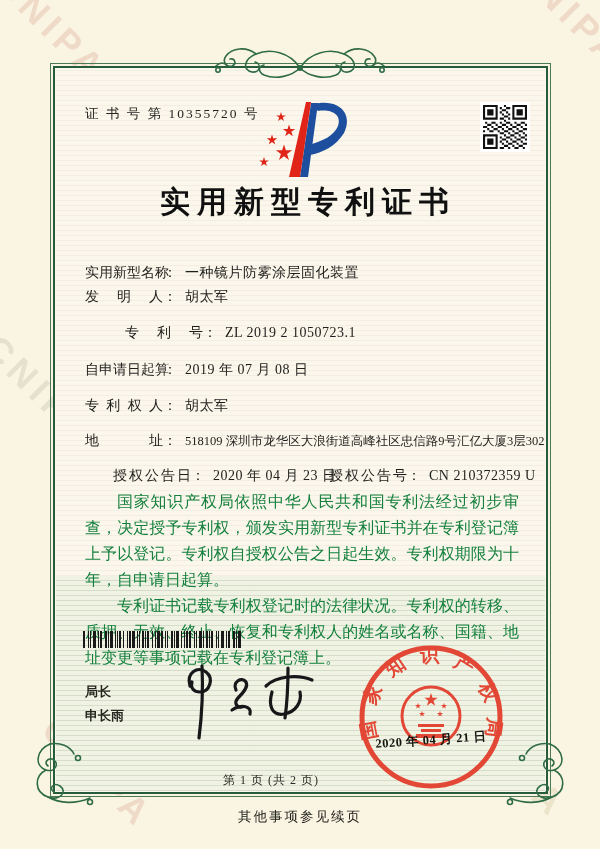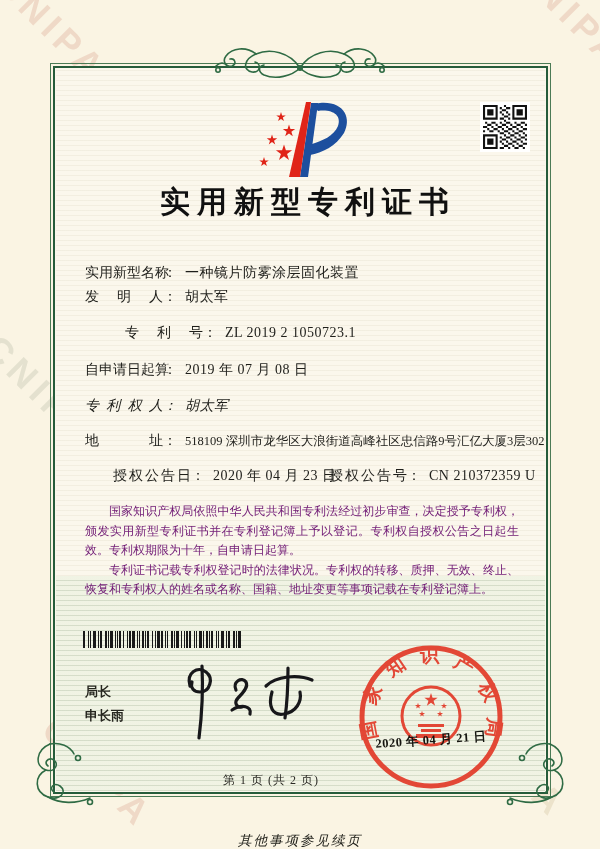--- a/index.html
+++ b/index.html
@@ -34,38 +34,38 @@
 
   .title{left:0;top:182px;width:600px;text-align:center;font-size:30px;font-weight:bold;
          letter-spacing:7px;color:#101010;padding-left:8px;}
   .row{position:absolute;left:85px;width:440px;font-size:14px;color:#1e1e1a;white-space:nowrap;}
   .lab{display:inline-block;width:78px;text-align:justify;text-align-last:justify;vertical-align:bottom;}
   .colon{margin-right:8px;}
   .val{letter-spacing:0.5px;}
   .val.addr{font-size:12.5px;letter-spacing:0;}
   .pairB{position:absolute;left:216px;top:0;}
 
-  .paras{left:85px;top:489px;width:434px;font-size:12px;line-height:1.63;color:#701a75;
-         text-align:justify;margin-top:13px;}
+  .paras{left:85px;top:489px;width:434px;font-size:16px;line-height:1.63;color:#15803d;
+         text-align:justify;}
   .paras p{margin:0;text-indent:2em;}
 
   .barcode{left:83px;top:631px;width:164px;height:17px;}
 
   .officials{left:85px;top:685px;font-family:"Liberation Sans","DejaVu Sans",sans-serif;
              font-size:13px;font-weight:bold;color:#26261f;line-height:1.0;}
   .officials div{margin-bottom:11px;}
 
   .sig{left:172px;top:652px;}
 
   .seal{left:356px;top:642px;width:150px;height:150px;opacity:0.92;}
   .seal-date{left:360px;top:732px;width:142px;text-align:center;font-size:12.5px;font-weight:bold;
              color:#14140f;transform:rotate(-4deg);letter-spacing:0.5px;}
 
   .page-info{left:0;top:772px;width:542px;text-align:center;font-size:12px;color:#2a2a24;letter-spacing:1px;}
-  .footer-note{left:0;top:832px;width:600px;text-align:center;font-size:13.5px;color:#22221c;letter-spacing:2px;font-style:italic;}
+  .footer-note{left:0;top:808px;width:600px;text-align:center;font-size:13.5px;color:#22221c;letter-spacing:2px;}
 </style>
 </head>
 <body>
 
 <div class="page">
 
   <span class="wm pink abs" style="left:-18px;top:6px;">CNIPA</span>
   <span class="wm pink abs" style="left:500px;top:-8px;">CNIPA</span>
   <span class="wm beige abs" style="left:392px;top:252px;">CNIPA</span>
   <span class="wm green abs" style="left:-30px;top:370px;">CNIPA</span>
@@ -114,20 +114,21 @@
       <path d="M16,28 C4,34 4,50 18,55 C30,59 38,50 30,44 C24,40 18,46 24,50"></path>
       <path d="M18,55 C30,62 46,62 60,56"></path>
       <path d="M20,2 C30,0 40,4 44,12"></path>
       <circle cx="48" cy="16" r="2.5"></circle>
       <circle cx="60" cy="60" r="2.5"></circle>
     </g>
   </svg>
 
   <div class="content">
 
+    <div class="abs cert-no">证 书 号 第 10355720 号</div>
 
     <div class="abs qr">
       <svg id="qr-svg" width="44" height="44" viewBox="0 0 21 21">
         <path fill="#111" fill-rule="evenodd" d="M10,0h1v1h-1zM8,1h1v1h-1zM11,1h1v1h-1zM12,1h1v1h-1zM9,2h1v1h-1zM10,2h1v1h-1zM8,3h1v1h-1zM11,3h1v1h-1zM9,4h1v1h-1zM12,4h1v1h-1zM10,5h1v1h-1zM11,5h1v1h-1zM8,6h1v1h-1zM9,6h1v1h-1zM12,6h1v1h-1zM10,7h1v1h-1zM1,8h1v1h-1zM4,8h1v1h-1zM5,8h1v1h-1zM8,8h1v1h-1zM11,8h1v1h-1zM12,8h1v1h-1zM15,8h1v1h-1zM18,8h1v1h-1zM19,8h1v1h-1zM2,9h1v1h-1zM3,9h1v1h-1zM6,9h1v1h-1zM9,9h1v1h-1zM10,9h1v1h-1zM13,9h1v1h-1zM16,9h1v1h-1zM17,9h1v1h-1zM20,9h1v1h-1zM0,10h1v1h-1zM1,10h1v1h-1zM4,10h1v1h-1zM7,10h1v1h-1zM8,10h1v1h-1zM11,10h1v1h-1zM14,10h1v1h-1zM15,10h1v1h-1zM18,10h1v1h-1zM2,11h1v1h-1zM5,11h1v1h-1zM6,11h1v1h-1zM9,11h1v1h-1zM12,11h1v1h-1zM13,11h1v1h-1zM16,11h1v1h-1zM19,11h1v1h-1zM20,11h1v1h-1zM0,12h1v1h-1zM3,12h1v1h-1zM4,12h1v1h-1zM7,12h1v1h-1zM10,12h1v1h-1zM11,12h1v1h-1zM14,12h1v1h-1zM17,12h1v1h-1zM18,12h1v1h-1zM8,13h1v1h-1zM9,13h1v1h-1zM12,13h1v1h-1zM15,13h1v1h-1zM16,13h1v1h-1zM19,13h1v1h-1zM10,14h1v1h-1zM13,14h1v1h-1zM14,14h1v1h-1zM17,14h1v1h-1zM20,14h1v1h-1zM8,15h1v1h-1zM11,15h1v1h-1zM12,15h1v1h-1zM15,15h1v1h-1zM18,15h1v1h-1zM19,15h1v1h-1zM9,16h1v1h-1zM10,16h1v1h-1zM13,16h1v1h-1zM16,16h1v1h-1zM17,16h1v1h-1zM20,16h1v1h-1zM8,17h1v1h-1zM11,17h1v1h-1zM14,17h1v1h-1zM15,17h1v1h-1zM18,17h1v1h-1zM9,18h1v1h-1zM12,18h1v1h-1zM13,18h1v1h-1zM16,18h1v1h-1zM19,18h1v1h-1zM20,18h1v1h-1zM10,19h1v1h-1zM11,19h1v1h-1zM14,19h1v1h-1zM17,19h1v1h-1zM18,19h1v1h-1zM8,20h1v1h-1zM9,20h1v1h-1zM12,20h1v1h-1zM15,20h1v1h-1zM16,20h1v1h-1zM19,20h1v1h-1zM0,0h7v7h-7zM1,1h5v5h-5zM2,2h3v3h-3zM14,0h7v7h-7zM15,1h5v5h-5zM16,2h3v3h-3zM0,14h7v7h-7zM1,15h5v5h-5zM2,16h3v3h-3z"></path>
       </svg>
     </div>
 
     <svg class="abs" style="left:248px;top:100px;" width="104" height="82" viewBox="0 0 104 82">
 
       <path d="M64,4 L72,3 C96,1 104,18 96,33 C88,46 74,53 62,55 L64,44 C74,41 86,36 90,26 C94,15 84,9 70,11 Z" fill="#1d4f9e"></path>
@@ -151,21 +152,21 @@
     </div>
     <div class="row" style="top:288px;">
       <span class="lab">发明人</span><span class="colon">：</span><span class="val">胡太军</span>
     </div>
     <div class="row" style="top:324px;margin-left:40px;">
       <span class="lab">专利号</span><span class="colon">：</span><span class="val">ZL 2019 2 1050723.1</span>
     </div>
     <div class="row" style="top:361px;">
       <span class="lab">自申请日起算</span><span class="colon">：</span><span class="val">2019 年 07 月 08 日</span>
     </div>
-    <div class="row" style="top:397px;font-style:italic;">
+    <div class="row" style="top:397px;">
       <span class="lab">专利权人</span><span class="colon">：</span><span class="val">胡太军</span>
     </div>
     <div class="row" style="top:432px;">
       <span class="lab">地址</span><span class="colon">：</span><span class="val addr">518109 深圳市龙华区大浪街道高峰社区忠信路9号汇亿大厦3层302</span>
     </div>
 
     <div class="row" style="top:467px;margin-left:28px;">
       <span>
         <span class="lab">授权公告日</span><span class="colon">：</span><span class="val">2020 年 04 月 23 日</span>
       </span>

